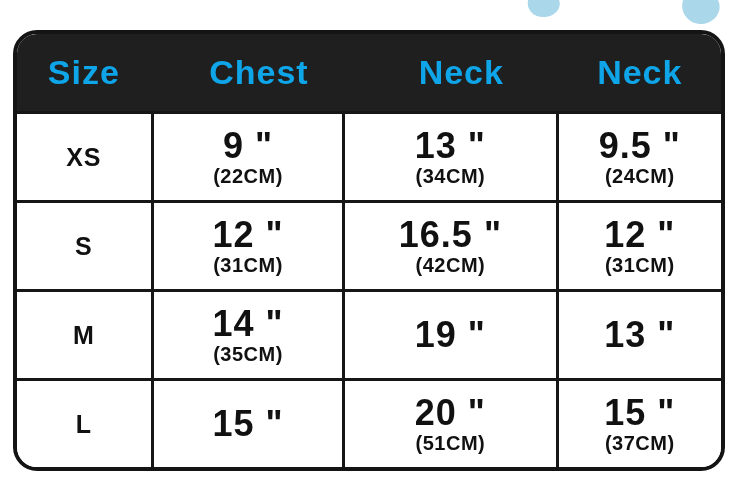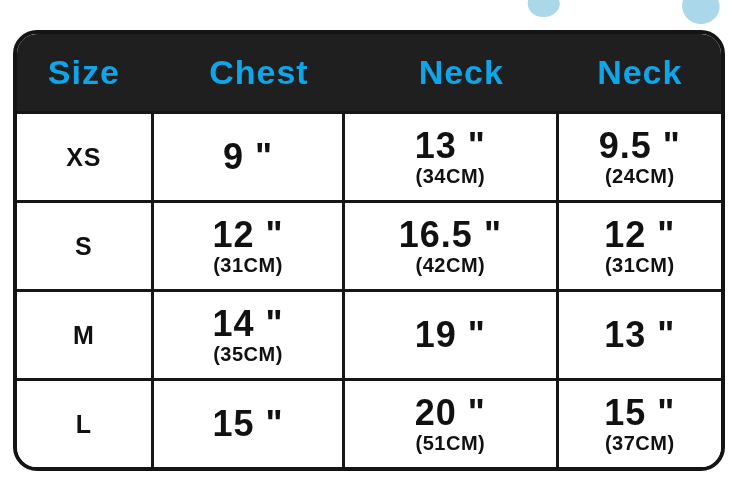--- a/index.html
+++ b/index.html
@@ -103,20 +103,21 @@
     <div class="cell col-size header-cell">Size</div>
     <div class="cell col-chest header-cell">Chest</div>
     <div class="cell col-neck header-cell">Neck</div>
     <div class="cell col-back header-cell">Neck</div>
   </div>
 
   <div class="row">
     <div class="cell col-size size-cell">XS</div>
     <div class="cell col-neck">
       <div class="inches">9 "</div>
+      <div class="cm">(22CM)</div>
     </div>
     <div class="cell col-chest">
       <div class="inches">13 "</div>
       <div class="cm">(34CM)</div>
     </div>
     <div class="cell col-back">
       <div class="inches">9.5 "</div>
       <div class="cm">(24CM)</div>
     </div>
   </div>

